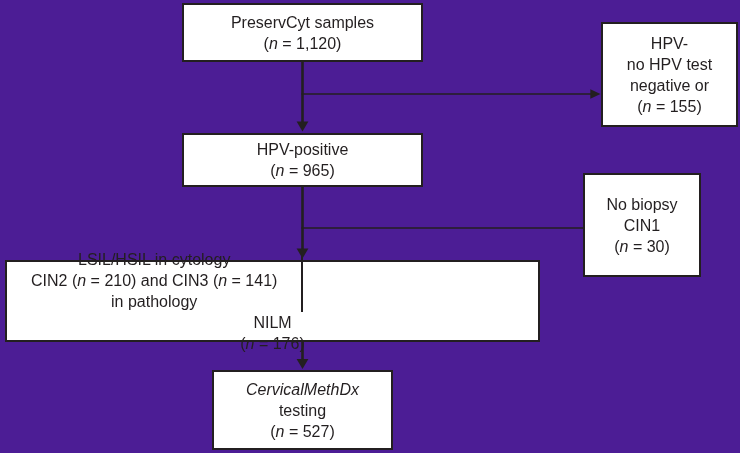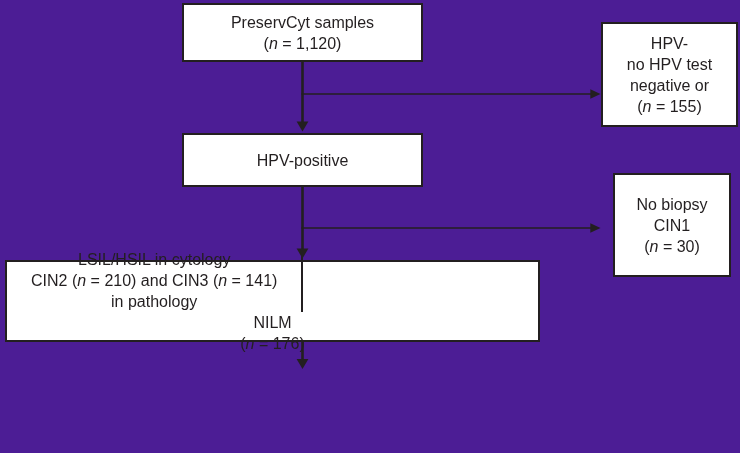--- a/index.html
+++ b/index.html
@@ -27,21 +27,21 @@
     justify-content: center;
     align-items: center;
     text-align: center;
     font-size: 16px;
     line-height: 21px;
   }
   .node i { font-style: italic; }
   .node-preservcyt     { left: 182px; top: 3px;   width: 241px; height: 59px;  }
   .node-hpv-negative   { left: 601px; top: 22px;  width: 137px; height: 105px; }
   .node-hpv-positive   { left: 182px; top: 133px; width: 241px; height: 54px;  }
-  .node-no-biopsy      { left: 613px; top: 173px; width: 118px; height: 104px; }
+  .node-no-biopsy      { left: 583px; top: 173px; width: 118px; height: 104px; }
   .node-triage         { left: 5px;   top: 260px; width: 535px; height: 82px;
                          align-items: stretch; padding: 0; }
   .node-cervicalmethdx { left: 212px; top: 370px; width: 181px; height: 80px;  }
   .cell {
     display: flex;
     flex-direction: column;
     justify-content: center;
     align-items: center;
     text-align: center;
   }
@@ -83,34 +83,40 @@
 
   <div class="node node-hpv-negative">
       <div class="line"><span>HPV-</span></div>
       <div class="line"><span>no HPV test</span></div>
       <div class="line"><span>negative or</span></div>
       <div class="line"><span>(</span><i>n</i><span> = 155)</span></div>
     </div>
 
   <div class="node node-hpv-positive">
       <div class="line"><span>HPV-positive</span></div>
+      <div class="line"><span>(</span><i>n</i><span> = 965)</span></div>
     </div>
 
   <div class="node node-no-biopsy">
       <div class="line"><span>No biopsy</span></div>
       <div class="line"><span>CIN1</span></div>
       <div class="line"><span>(</span><i>n</i><span> = 30)</span></div>
     </div>
 
   <div class="node node-triage">
     <div class="cell cell-left">
         <div class="line"><span>LSIL/HSIL in cytology</span></div>
         <div class="line"><span>CIN2 (</span><i>n</i><span> = 210) and CIN3 (</span><i>n</i><span> = 141)</span></div>
         <div class="line"><span>in pathology</span></div>
       </div>
     <div class="cell cell-right">
         <div class="line"><span>NILM</span></div>
         <div class="line"><span>(</span><i>n</i><span> = 176)</span></div>
       </div>
   </div>
 
+  <div class="node node-cervicalmethdx">
+      <div class="line"><i>CervicalMethDx</i></div>
+      <div class="line"><span>testing</span></div>
+      <div class="line"><span>(</span><i>n</i><span> = 527)</span></div>
+    </div>
 
 </div>
 
 </body></html>

